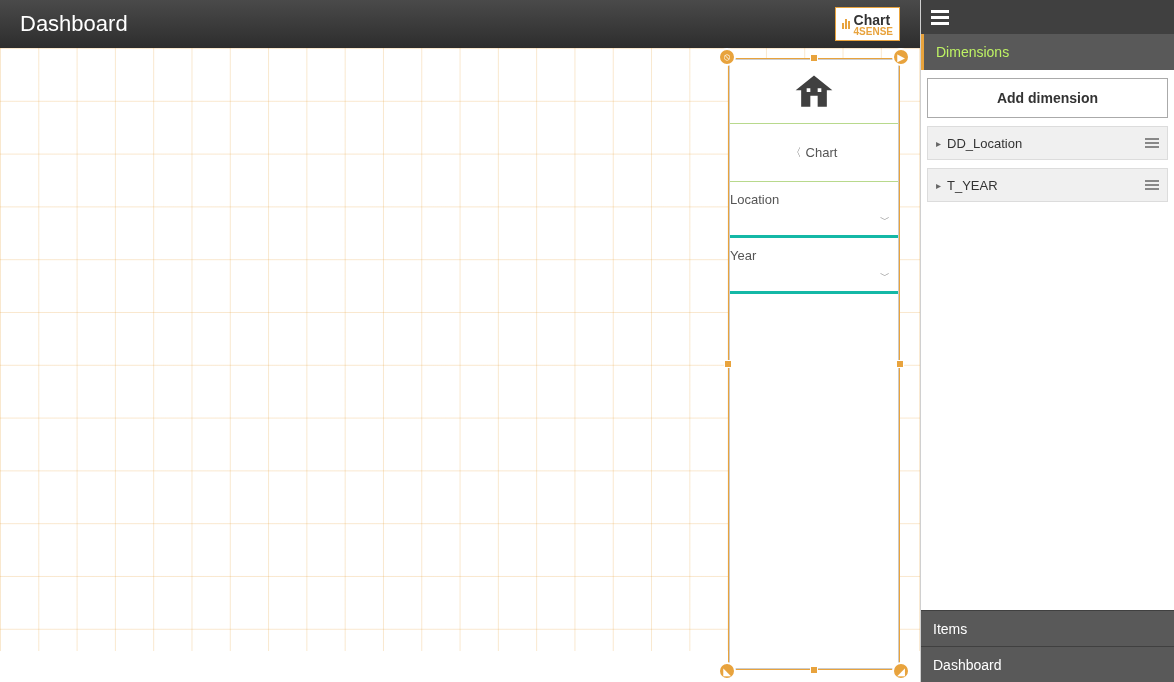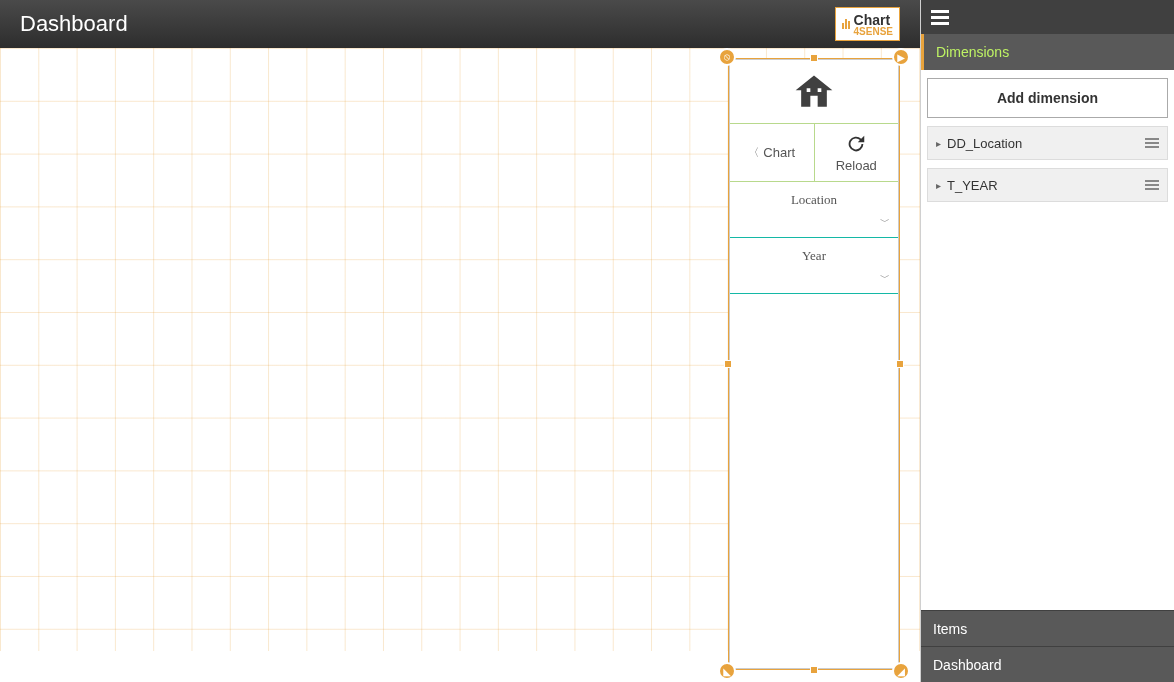--- a/index.html
+++ b/index.html
@@ -78,25 +78,25 @@
     display:flex; flex-direction:column; align-items:center; justify-content:center;
     font-size: 13px; color:#555;
     gap:3px;
   }
   .action-cell + .action-cell { border-left: 1px solid #b8d98c; }
   .action-cell .chev { font-size:11px; color:#777; }
   .reload-g { width:22px; height:22px; }
 
   .filter-row {
     height: 56px;
-    border-bottom: 1px solid #14b8a6;
-    display:flex; align-items:flex-start; justify-content:center;
+    border-bottom: 3px solid #14b8a6;
+    display:flex; align-items:flex-start; 
     position:relative;
     padding-top: 10px;
-    font-size: 13px; color:#555;font-family:Liberation Serif, serif;
+    font-size: 13px; color:#555;
   }
   .filter-row .dd { position:absolute; right:8px; bottom:8px; font-size:10px; color:#888; }
 
   
   .handle {
     position:absolute; width:18px; height:18px;
     background:#e8a33d; border:2px solid #fff; border-radius:50%;
     display:flex; align-items:center; justify-content:center;
     color:#fff; font-size:10px;
   }
@@ -200,26 +200,20 @@
           </svg>
         </div>
 
         <div class="action-row">
           <div class="action-cell">
             <span style="display:flex;align-items:center;gap:4px">
               <span class="chev">〈</span>
               <span>Chart</span>
             </span>
           </div>
-          <div class="action-cell">
-            <svg class="reload-g" viewBox="0 0 24 24">
-              <path fill="#333" d="M17.65 6.35A8 8 0 1 0 20 12h-2a6 6 0 1 1-1.76-4.24L14 10h7V3l-3.35 3.35z"></path>
-            </svg>
-            <span>Reload</span>
-          </div>
         </div>
 
         <div class="filter-row">
           <span>Location</span>
           <span class="dd">﹀</span>
         </div>
         <div class="filter-row">
           <span>Year</span>
           <span class="dd">﹀</span>
         </div>

